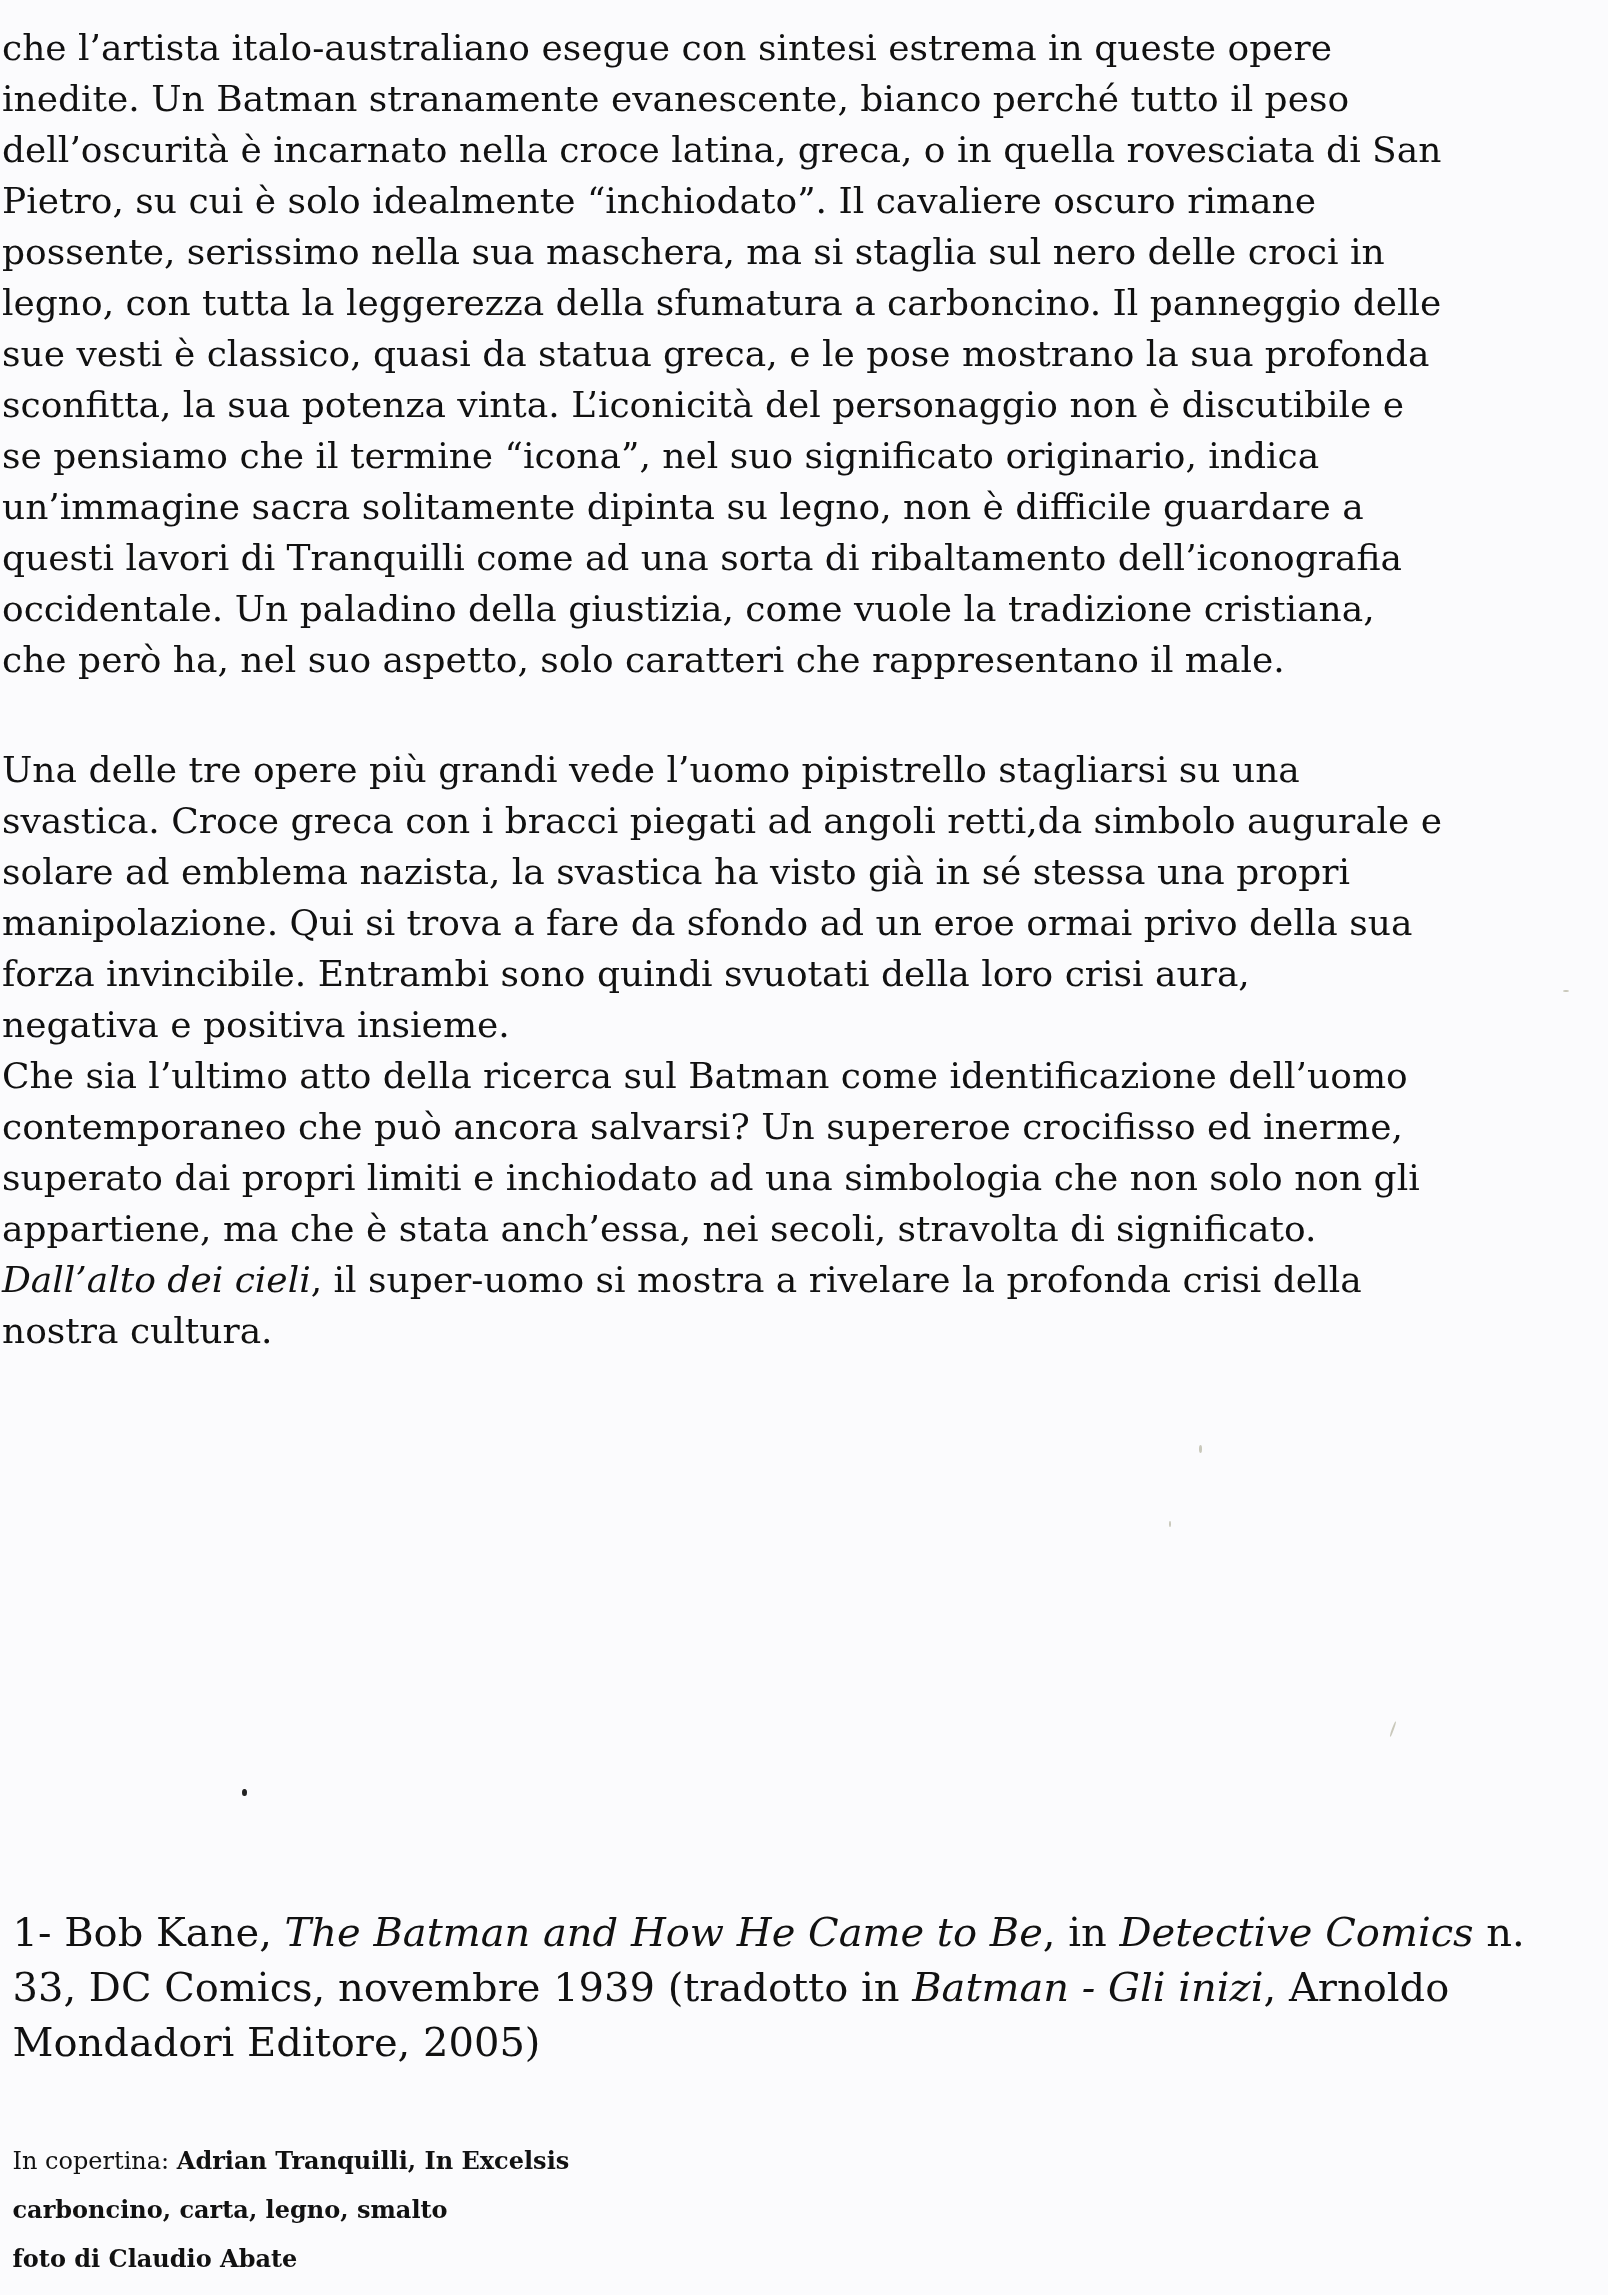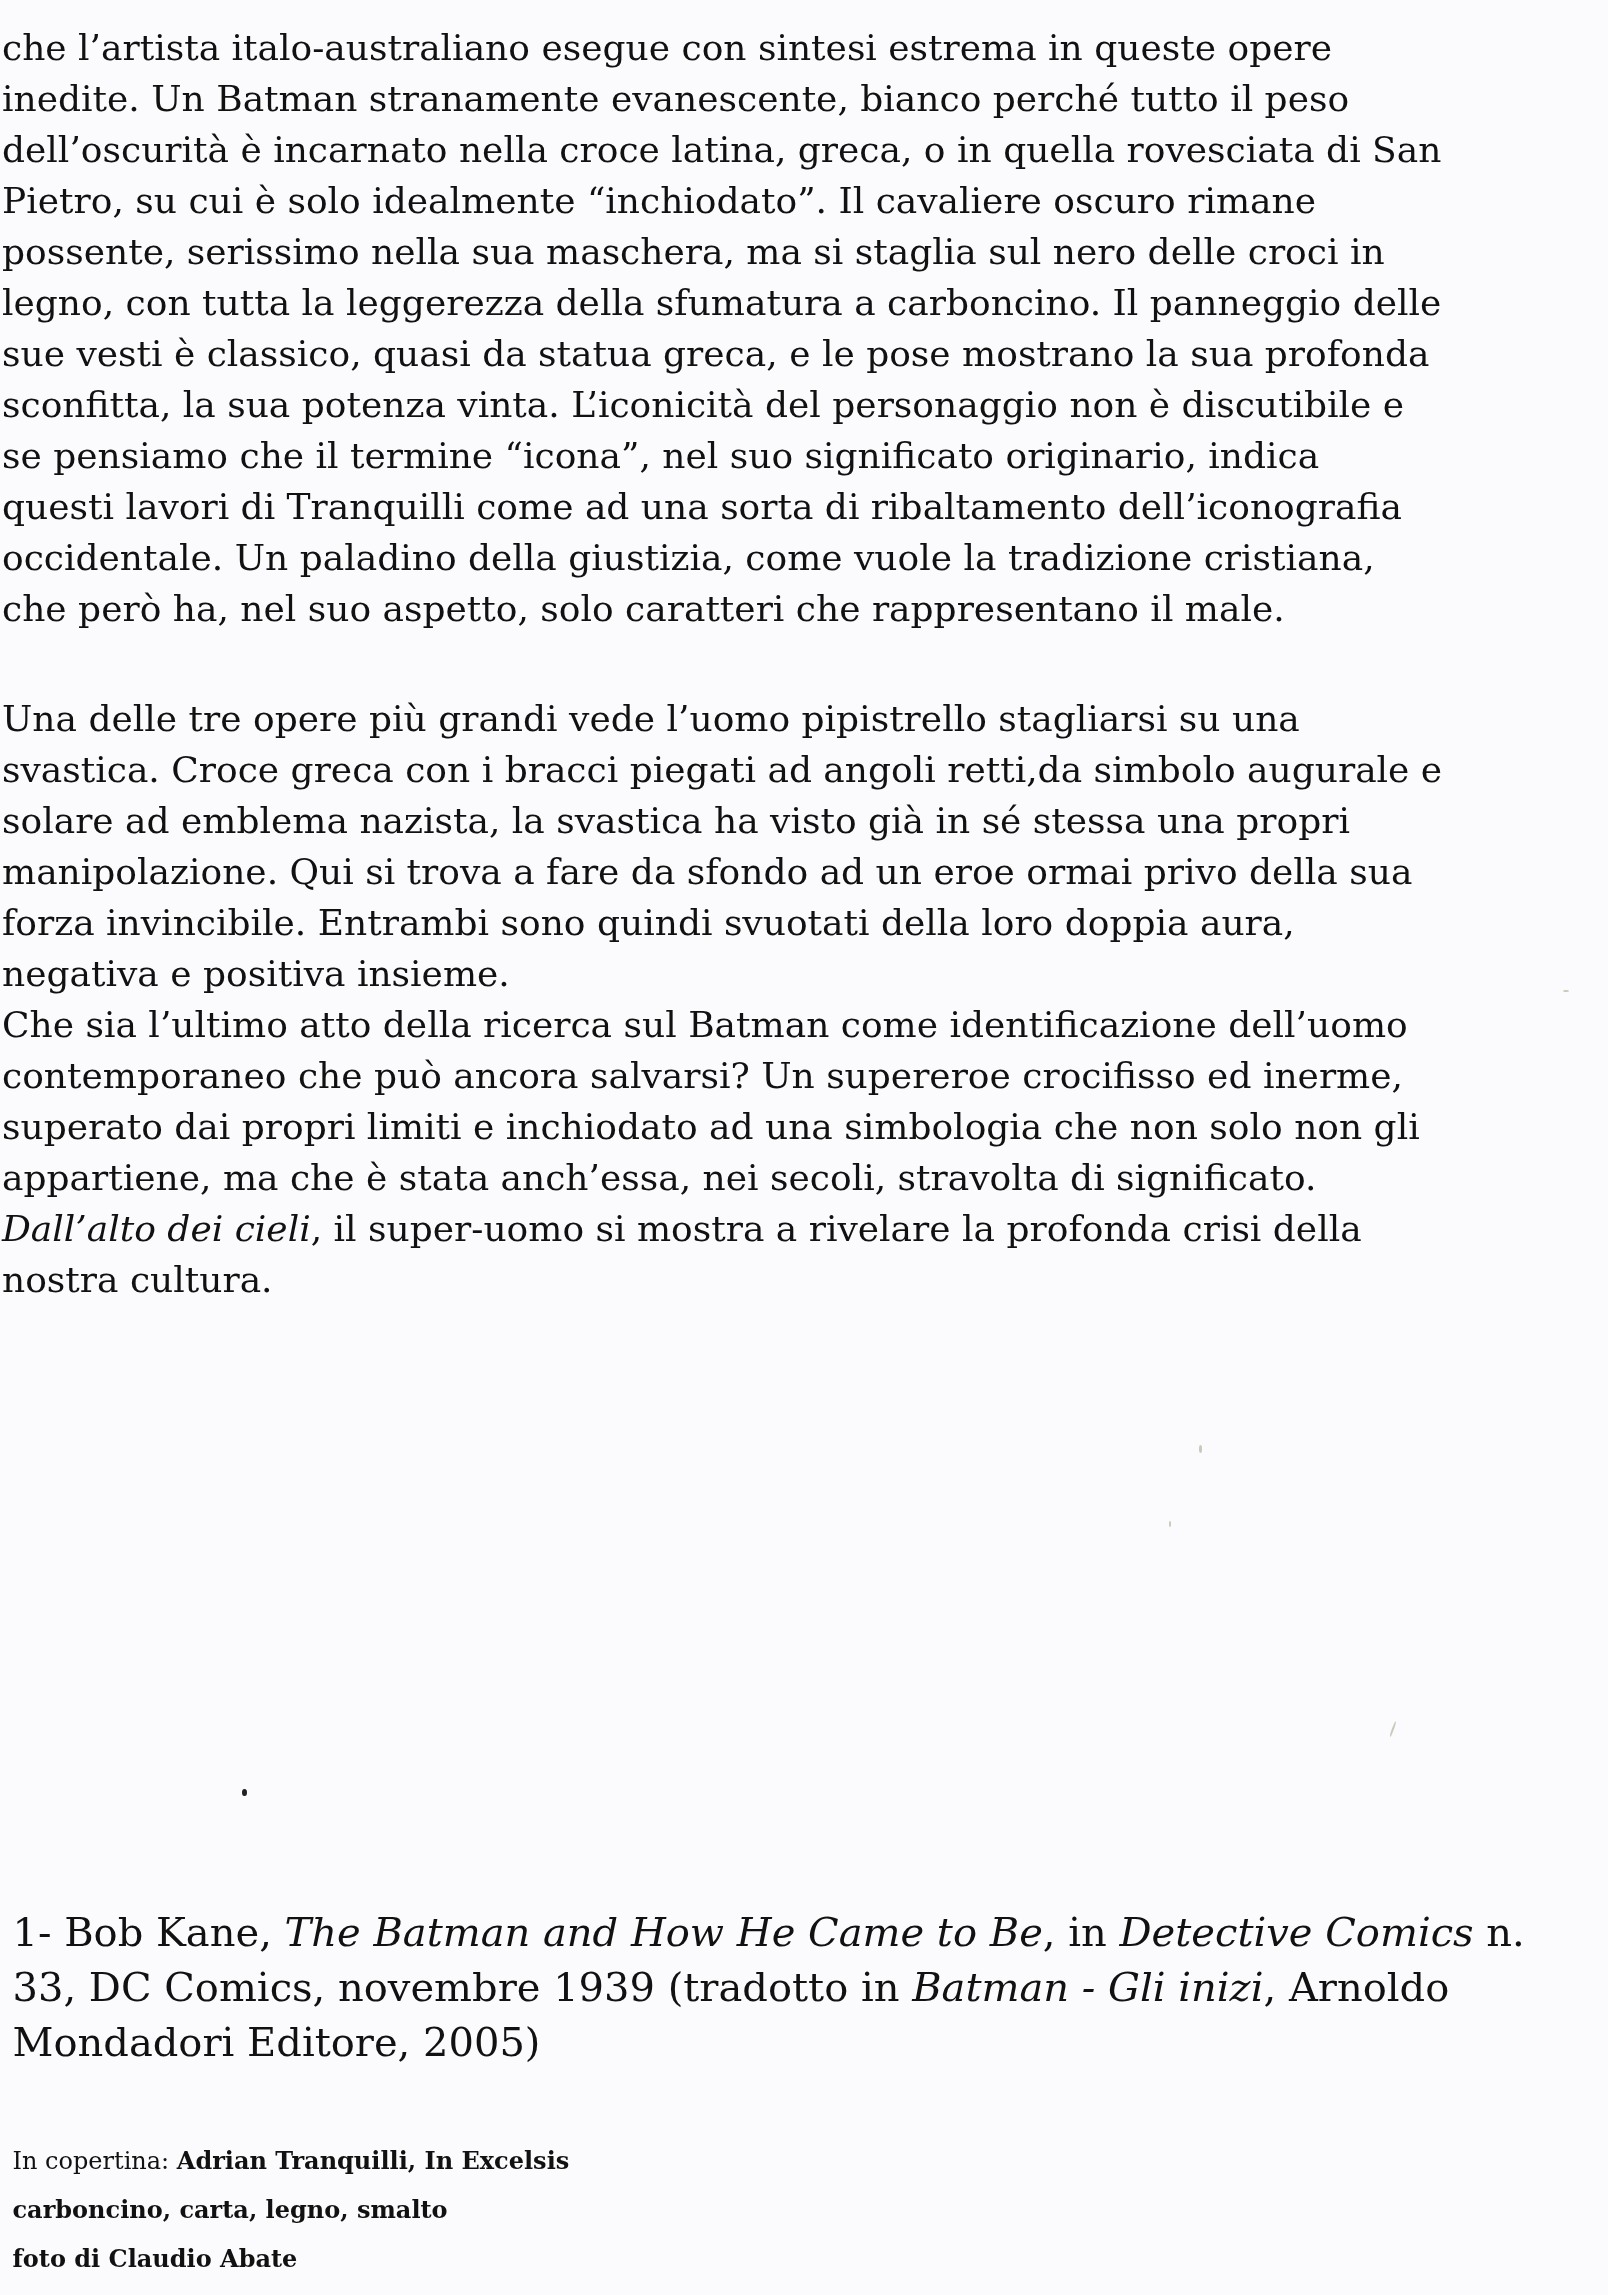--- a/index.html
+++ b/index.html
@@ -81,30 +81,31 @@
     <div class="para">
         <span class="line"><span style="display: inline-block; transform-origin: 0px 50%;"><span>che l’artista italo-australiano esegue con sintesi estrema in queste opere</span></span></span>
         <span class="line"><span style="display: inline-block; transform-origin: 0px 50%;"><span>inedite. Un Batman stranamente evanescente, bianco perché tutto il peso</span></span></span>
         <span class="line"><span style="display: inline-block; transform-origin: 0px 50%;"><span>dell’oscurità è incarnato nella croce latina, greca, o in quella rovesciata di San</span></span></span>
         <span class="line"><span style="display: inline-block; transform-origin: 0px 50%;"><span>Pietro, su cui è solo idealmente “inchiodato”. Il cavaliere oscuro rimane</span></span></span>
         <span class="line"><span style="display: inline-block; transform-origin: 0px 50%;"><span>possente, serissimo nella sua maschera, ma si staglia sul nero delle croci in</span></span></span>
         <span class="line"><span style="display: inline-block; transform-origin: 0px 50%;"><span>legno, con tutta la leggerezza della sfumatura a carboncino. Il panneggio delle</span></span></span>
         <span class="line"><span style="display: inline-block; transform-origin: 0px 50%;"><span>sue vesti è classico, quasi da statua greca, e le pose mostrano la sua profonda</span></span></span>
         <span class="line"><span style="display: inline-block; transform-origin: 0px 50%;"><span>sconfitta, la sua potenza vinta. L’iconicità del personaggio non è discutibile e</span></span></span>
         <span class="line"><span style="display: inline-block; transform-origin: 0px 50%;"><span>se pensiamo che il termine “icona”, nel suo significato originario, indica</span></span></span>
+        <span class="line"><span style="display: inline-block; transform-origin: 0px 50%;"><span>un’immagine sacra solitamente dipinta su legno, non è difficile guardare a</span></span></span>
         <span class="line"><span style="display: inline-block; transform-origin: 0px 50%;"><span>questi lavori di Tranquilli come ad una sorta di ribaltamento dell’iconografia</span></span></span>
         <span class="line"><span style="display: inline-block; transform-origin: 0px 50%;"><span>occidentale. Un paladino della giustizia, come vuole la tradizione cristiana,</span></span></span>
         <span class="line"><span style="display: inline-block; transform-origin: 0px 50%;"><span>che però ha, nel suo aspetto, solo caratteri che rappresentano il male.</span></span></span>
       </div>
     <div class="para">
         <span class="line"><span style="display: inline-block; transform-origin: 0px 50%;"><span>Una delle tre opere più grandi vede l’uomo pipistrello stagliarsi su una</span></span></span>
         <span class="line"><span style="display: inline-block; transform-origin: 0px 50%;"><span>svastica. Croce greca con i bracci piegati ad angoli retti,da simbolo augurale e</span></span></span>
         <span class="line"><span style="display: inline-block; transform-origin: 0px 50%;"><span>solare ad emblema nazista, la svastica ha visto già in sé stessa una propri</span></span></span>
         <span class="line"><span style="display: inline-block; transform-origin: 0px 50%;"><span>manipolazione. Qui si trova a fare da sfondo ad un eroe ormai privo della sua</span></span></span>
-        <span class="line"><span style="display: inline-block; transform-origin: 0px 50%;"><span>forza invincibile. Entrambi sono quindi svuotati della loro doppia aura,</span></span></span>
+        <span class="line"><span style="display: inline-block; transform-origin: 0px 50%;"><span>forza invincibile. Entrambi sono quindi svuotati della loro crisi aura,</span></span></span>
         <span class="line"><span style="display: inline-block; transform-origin: 0px 50%;"><span>negativa e positiva insieme.</span></span></span>
         <span class="line"><span style="display: inline-block; transform-origin: 0px 50%;"><span>Che sia l’ultimo atto della ricerca sul Batman come identificazione dell’uomo</span></span></span>
         <span class="line"><span style="display: inline-block; transform-origin: 0px 50%;"><span>contemporaneo che può ancora salvarsi? Un supereroe crocifisso ed inerme,</span></span></span>
         <span class="line"><span style="display: inline-block; transform-origin: 0px 50%;"><span>superato dai propri limiti e inchiodato ad una simbologia che non solo non gli</span></span></span>
         <span class="line"><span style="display: inline-block; transform-origin: 0px 50%;"><span>appartiene, ma che è stata anch’essa, nei secoli, stravolta di significato.</span></span></span>
         <span class="line"><span style="display: inline-block; transform-origin: 0px 50%;"><span class="i">Dall’alto dei cieli</span><span>, il super-uomo si mostra a rivelare la profonda crisi della</span></span></span>
         <span class="line"><span style="display: inline-block; transform-origin: 0px 50%;"><span>nostra cultura.</span></span></span>
       </div>
   </div>
 

